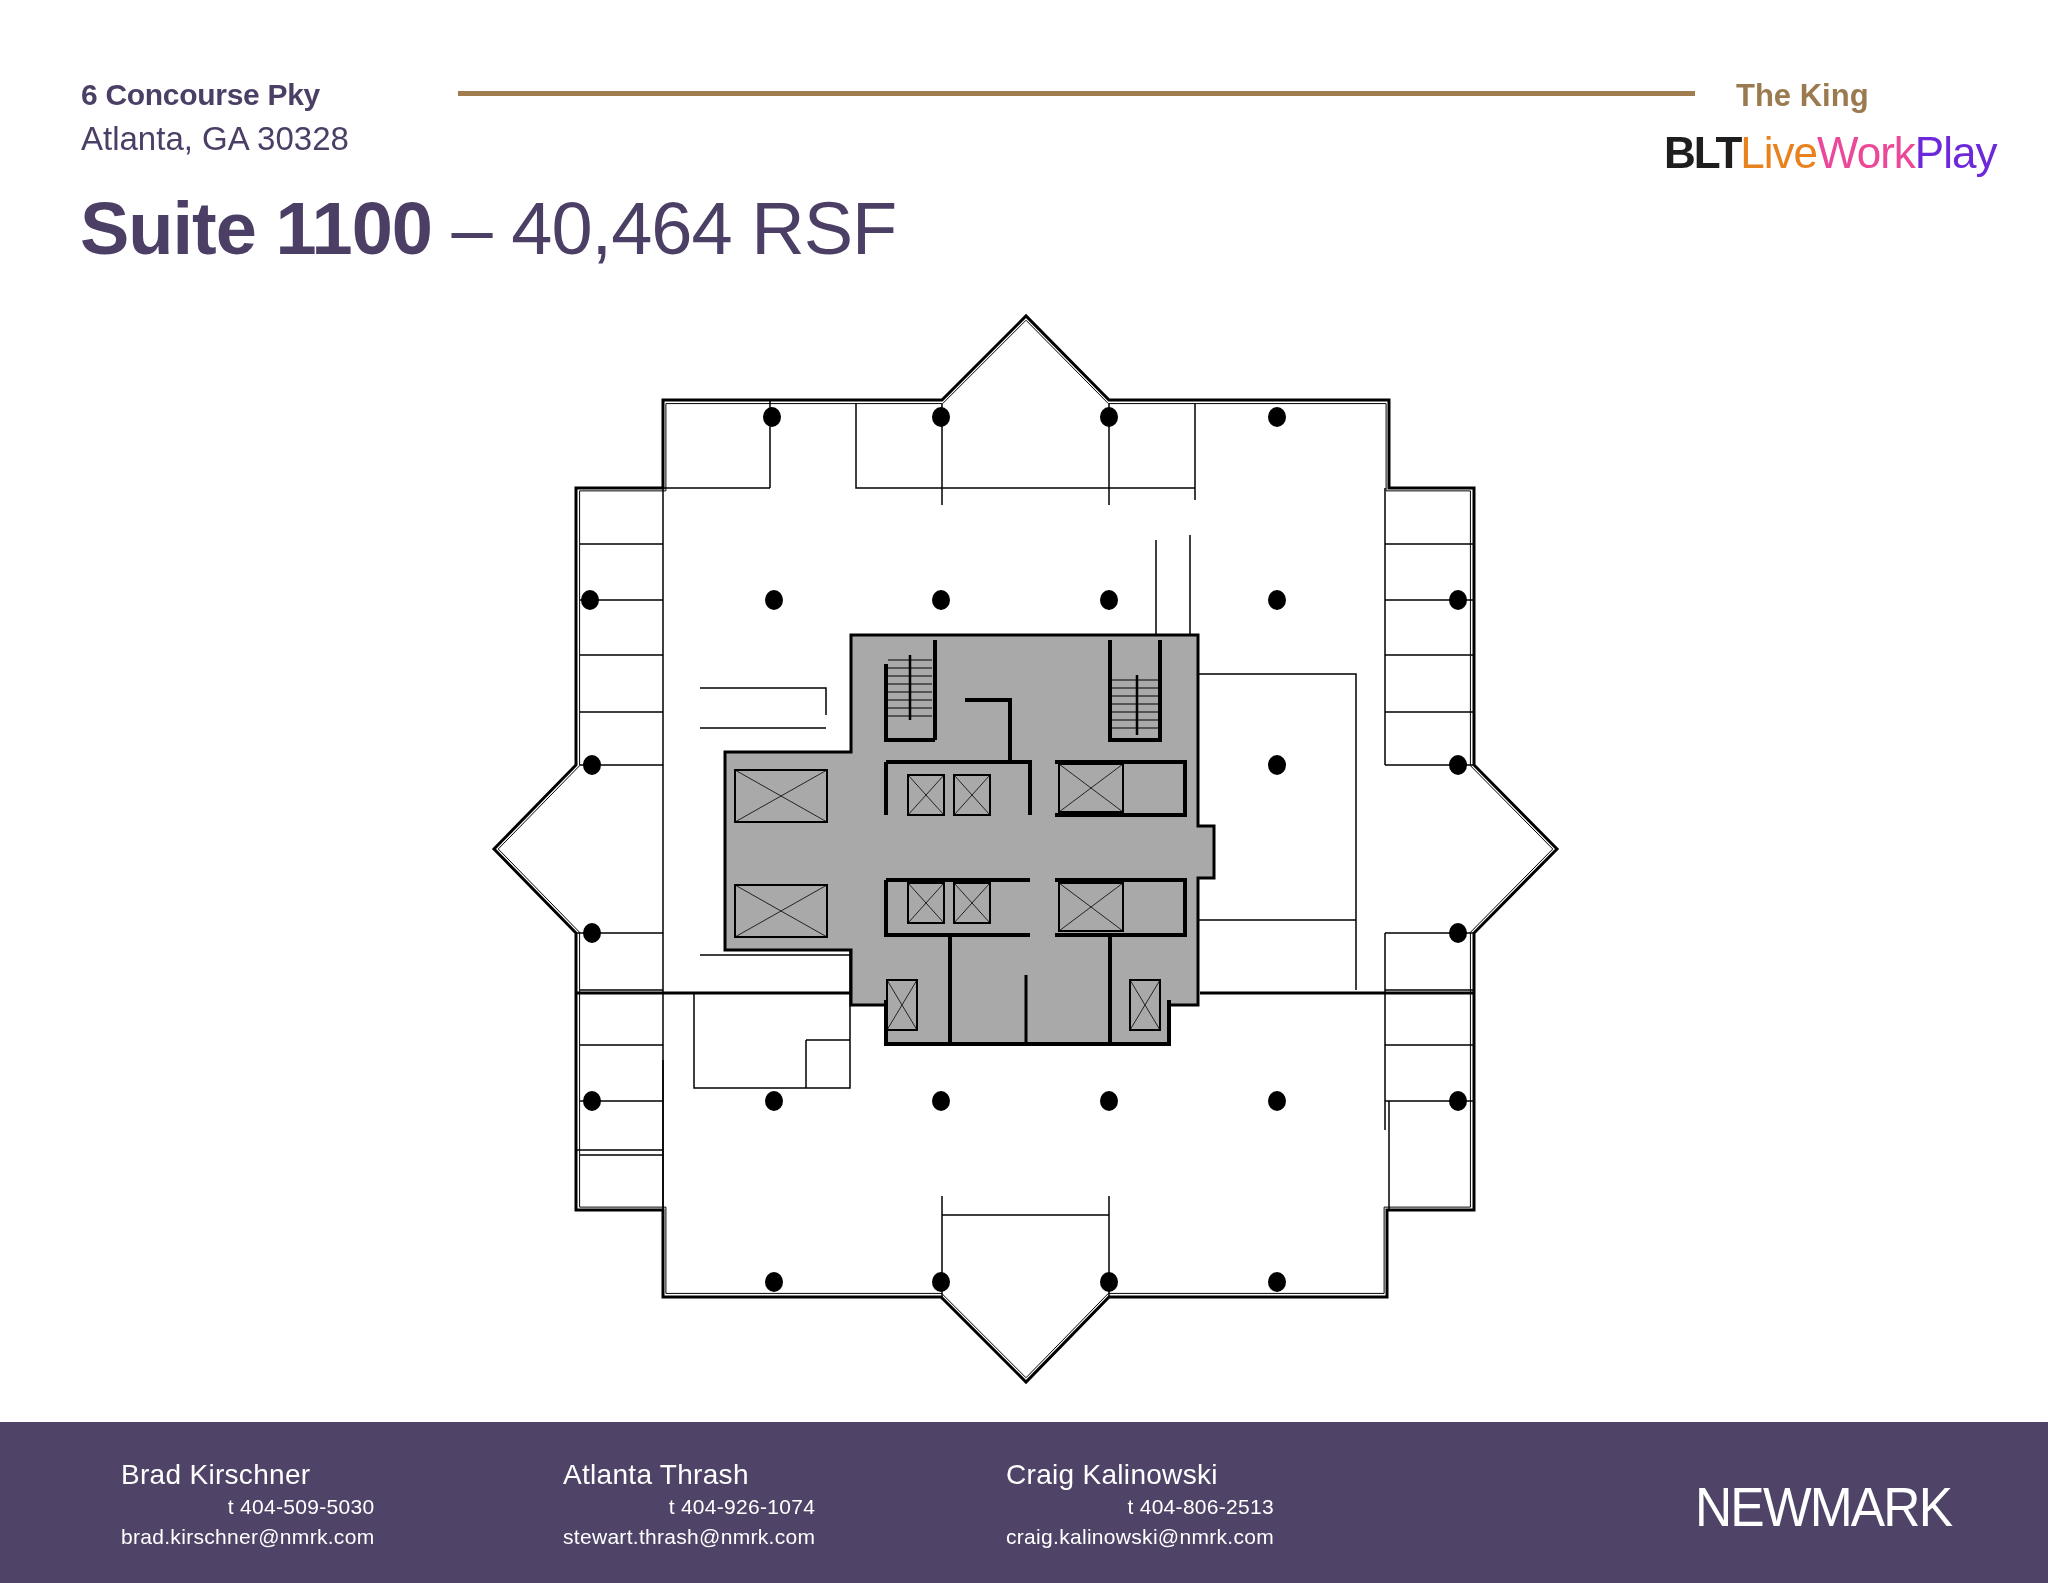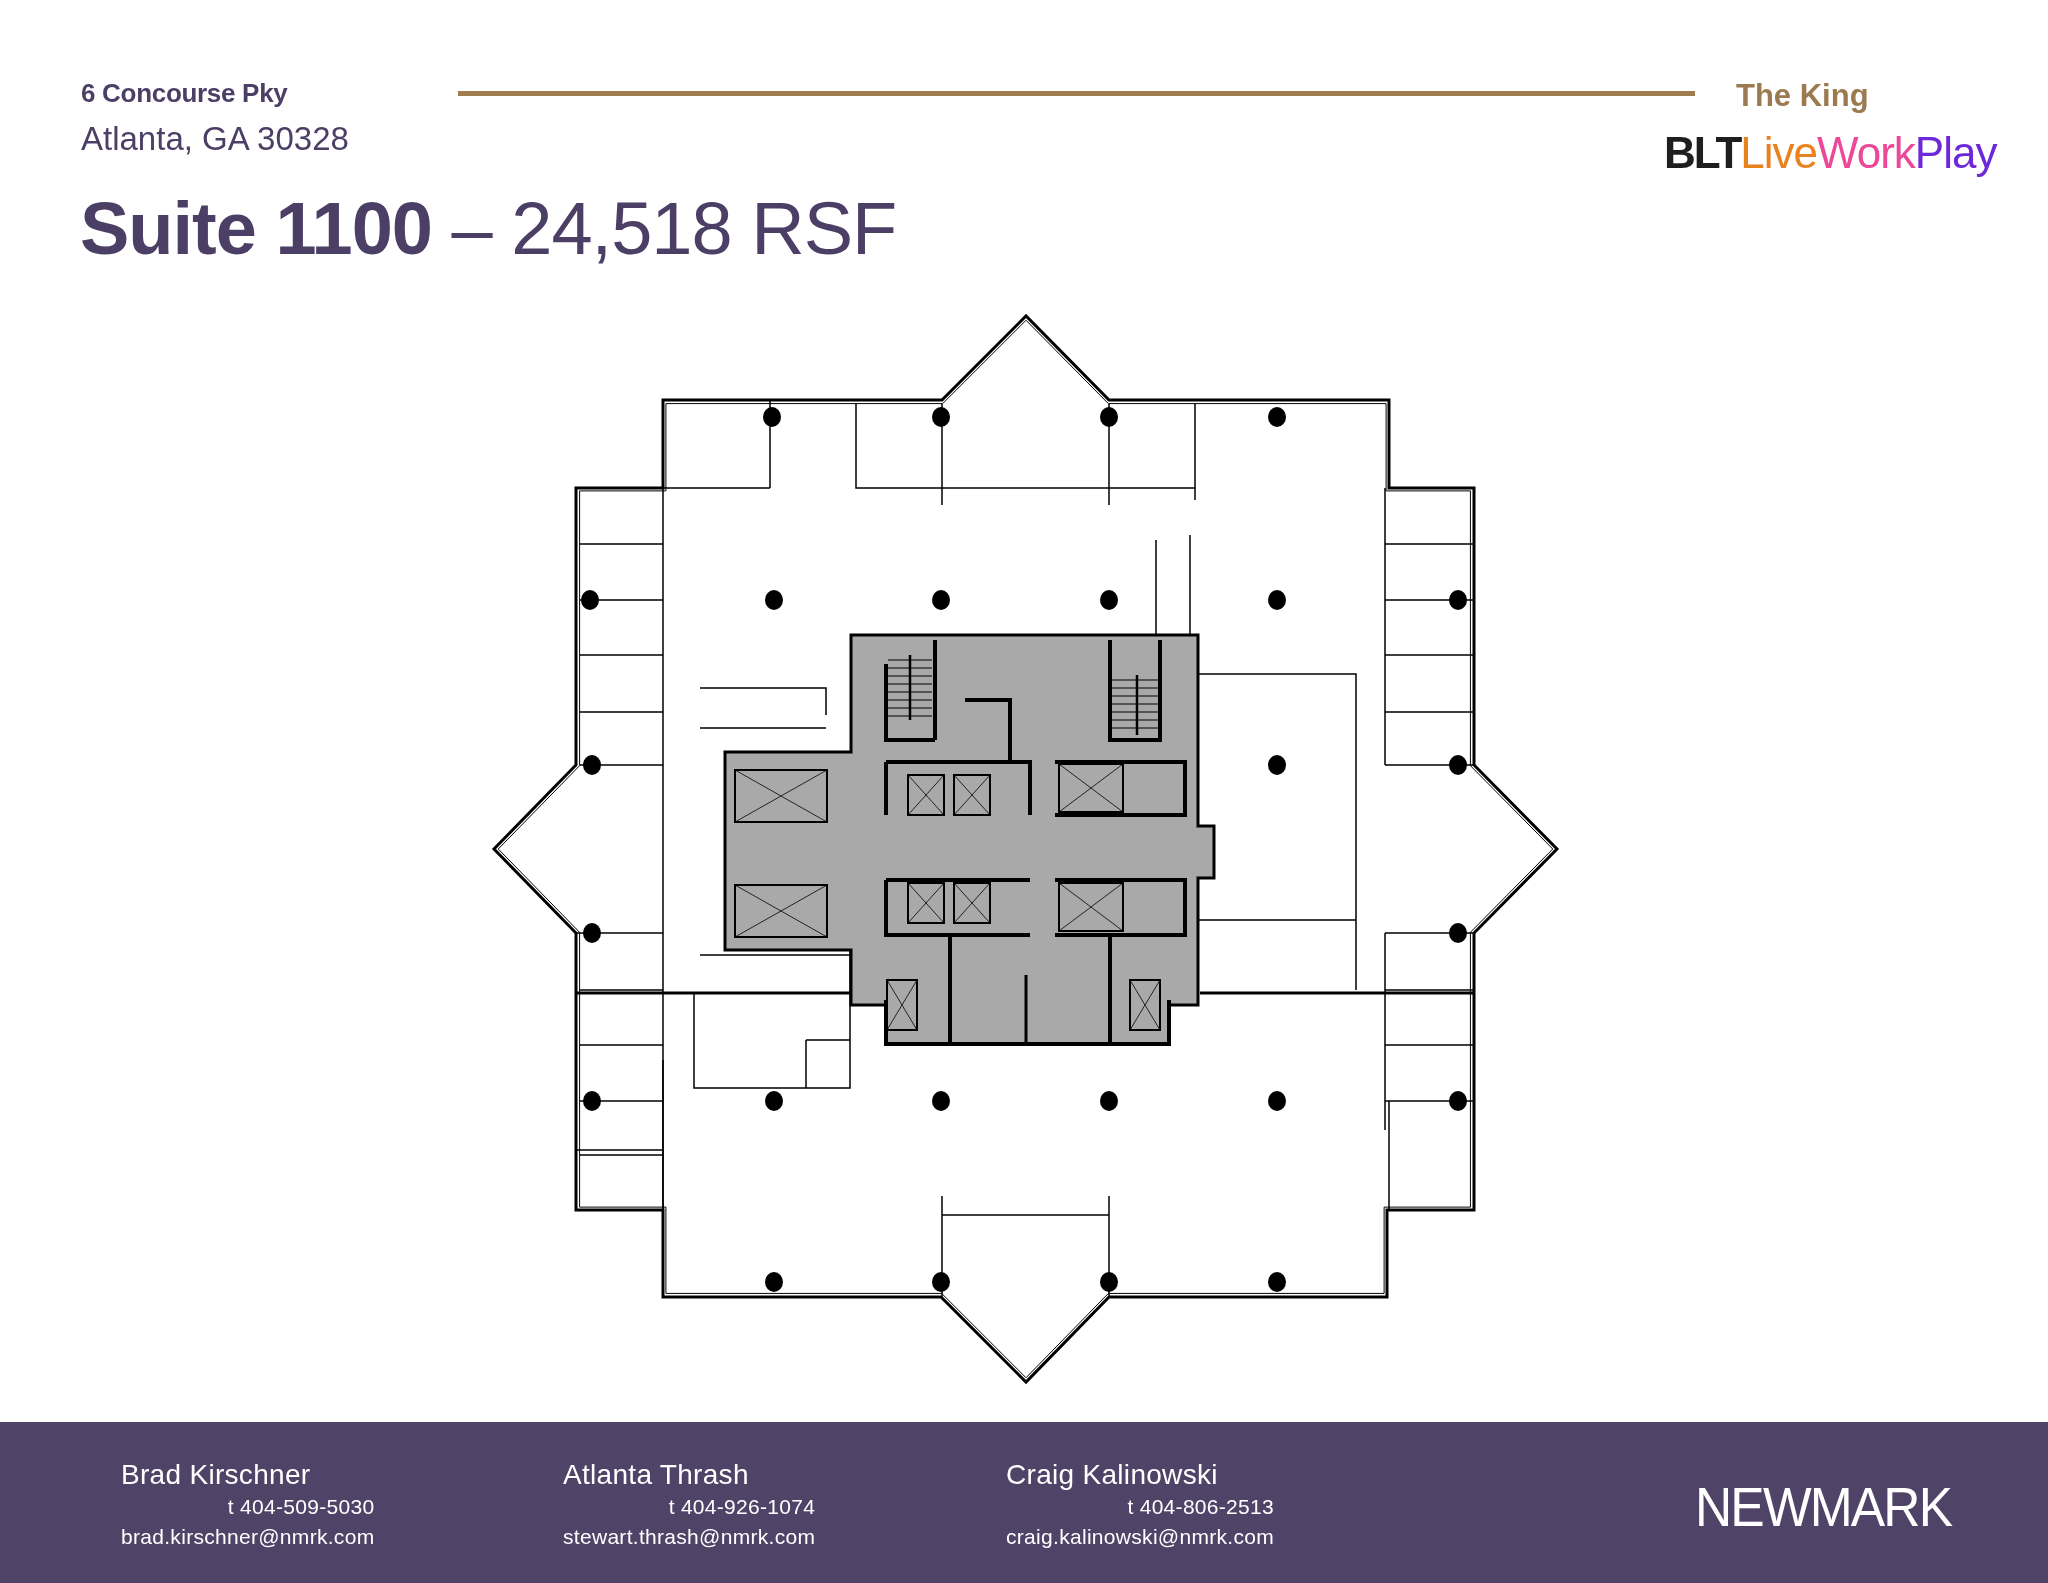--- a/index.html
+++ b/index.html
@@ -1,20 +1,20 @@
 <!DOCTYPE html>
 <html><head>
   <meta charset="utf-8">
   <style>
     html, body { margin: 0; padding: 0; background: #ffffff; }
     body { width: 2048px; height: 1583px; position: relative; overflow: hidden;
            font-family: "Liberation Sans", sans-serif; }
     .abs { position: absolute; white-space: nowrap; }
 
-    .addr1 { left: 81px; top: 78px; font-size: 26px; font-weight: bold; color: #4b3f66; letter-spacing: -0.3px; }
+    .addr1 { left: 81px; top: 78px; font-size: 30px; font-weight: bold; color: #4b3f66; letter-spacing: -0.3px; }
     .addr2 { left: 81px; top: 120px; font-size: 33px; color: #4b3f66; }
     .gold-rule { left: 458px; top: 91px; width: 1237px; height: 5px; background: #a17c4e; }
     .title { left: 80px; top: 186px; font-size: 74px; color: #4b3f66; letter-spacing: -1px; }
     .title b { font-weight: bold; }
     .title .thin { font-weight: normal; }
 
     .king { left: 1736px; top: 78px; font-size: 31px; font-weight: bold; color: #9a7a4e; }
     .blt { left: 1664px; top: 128px; font-size: 44px; letter-spacing: -1px; }
     .blt .b { color: #1e1e1e; font-weight: bold; letter-spacing: -2px; text-align: right; }
     .blt .o { color: #e8821f; }
@@ -31,21 +31,21 @@
                letter-spacing: -2px; font-family: "Liberation Sans", sans-serif; transform: scaleX(0.92); transform-origin: left; }
   </style>
 </head>
 <body>
 
 <div class="abs addr1">6 Concourse Pky</div>
 <div class="abs addr2">Atlanta, GA 30328</div>
 <div class="abs gold-rule"></div>
 
 <div class="abs title">
-  <b>Suite 1100</b><span class="thin"> – </span><span class="thin">24,518 RSF</span>
+  <b>Suite 1100</b><span class="thin"> – </span><span class="thin">40,464 RSF</span>
 </div>
 
 <div class="abs king">The King</div>
 <div class="abs blt">
   <span class="b">BLT</span><span class="o">Live</span><span class="p">Work</span><span class="g">Play</span>
 </div>
 
 <svg class="plan" width="2048" height="1422" viewBox="0 0 2048 1422">
   <polygon id="plan-outline" fill="#ffffff" stroke="#000" stroke-width="3" points="663,400 942,400 1026,316 1109,400 1389,400 1389,488 1474,488 1474,765 1557,849 1474,933 1474,1210 1387,1210 1387,1297 1109,1297 1026,1382 941,1297 663,1297 663,1210 576,1210 576,933 494,849 576,765 576,488 663,488"></polygon>
   <polygon id="plan-outline-inner" fill="none" stroke="#000" stroke-width="1" transform="translate(1026,849) scale(0.992) translate(-1026,-849)" points="663,400 942,400 1026,316 1109,400 1389,400 1389,488 1474,488 1474,765 1557,849 1474,933 1474,1210 1387,1210 1387,1297 1109,1297 1026,1382 941,1297 663,1297 663,1210 576,1210 576,933 494,849 576,765 576,488 663,488"></polygon>

